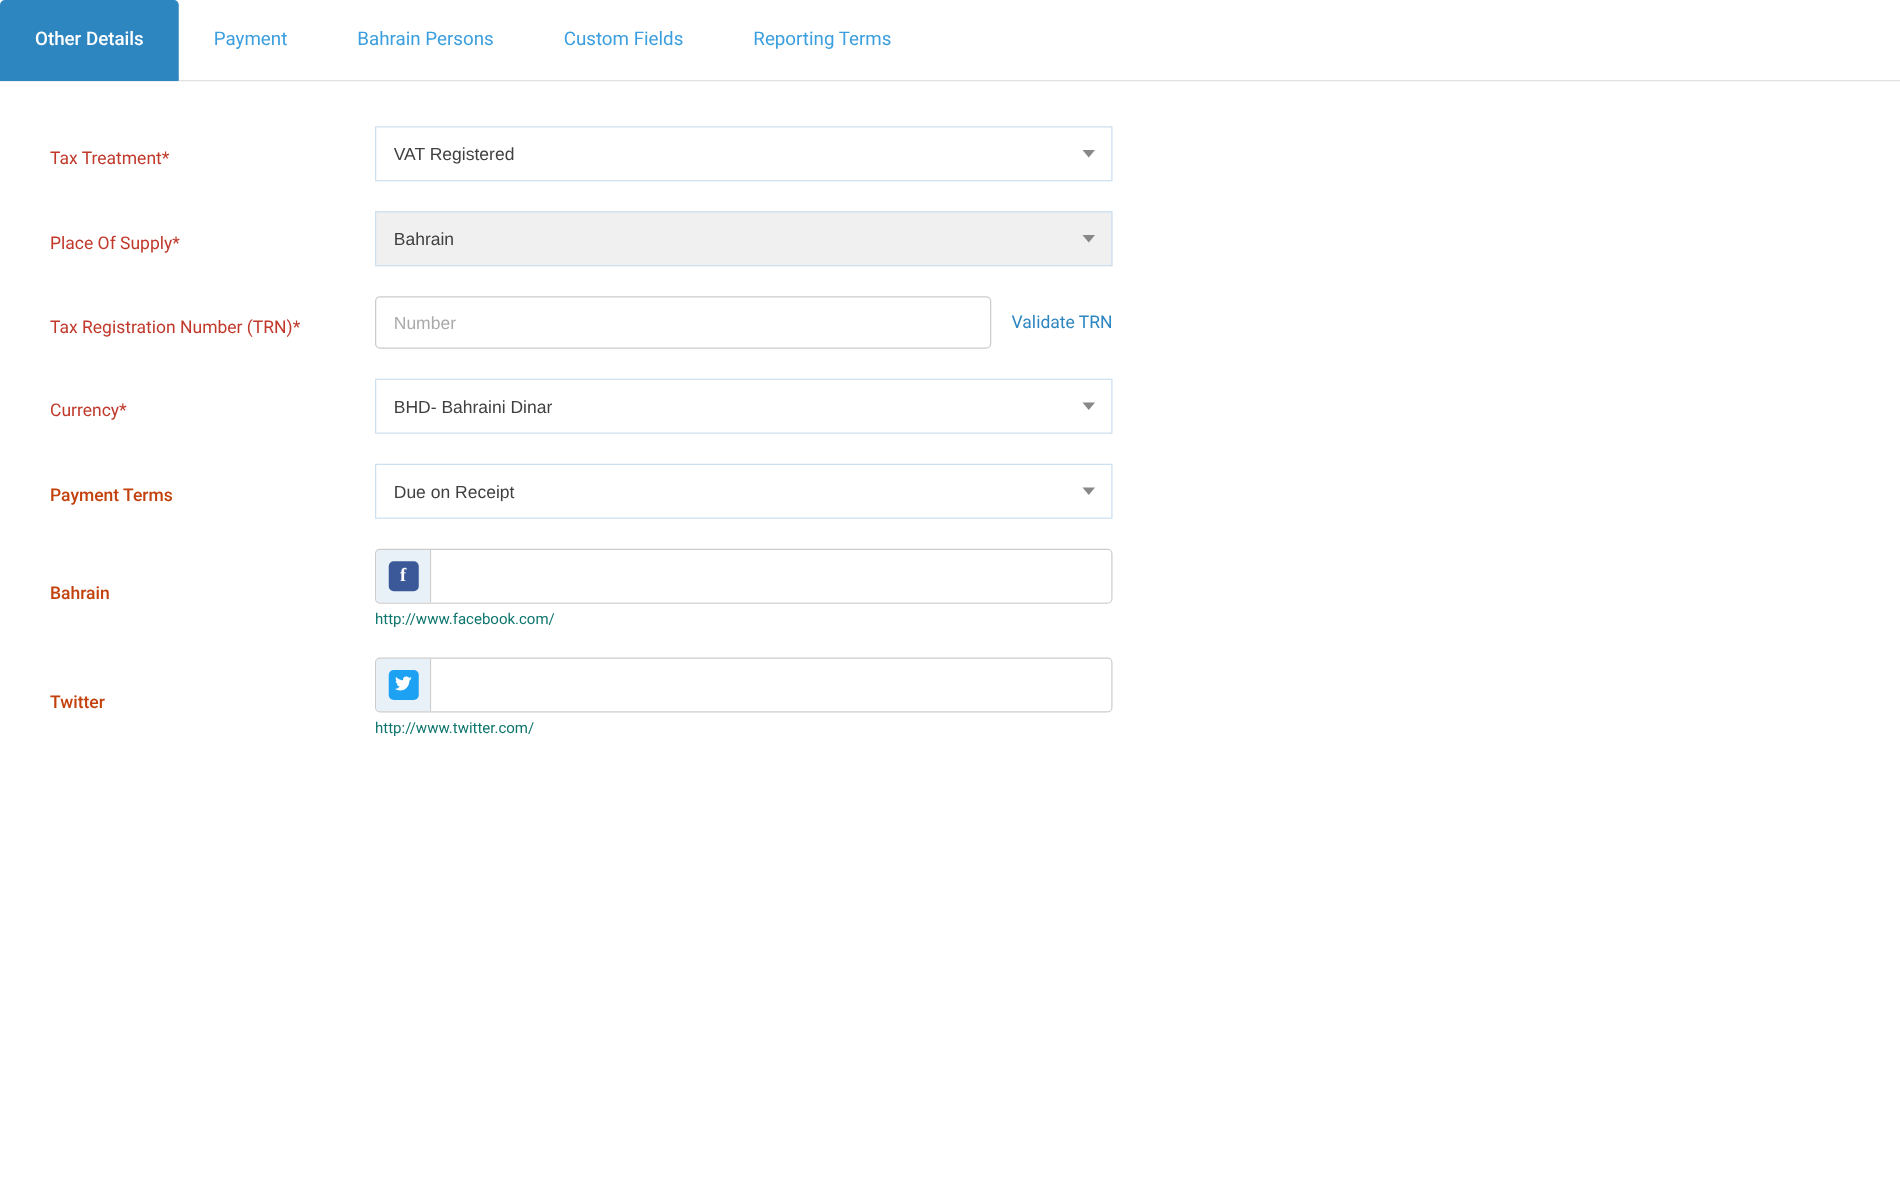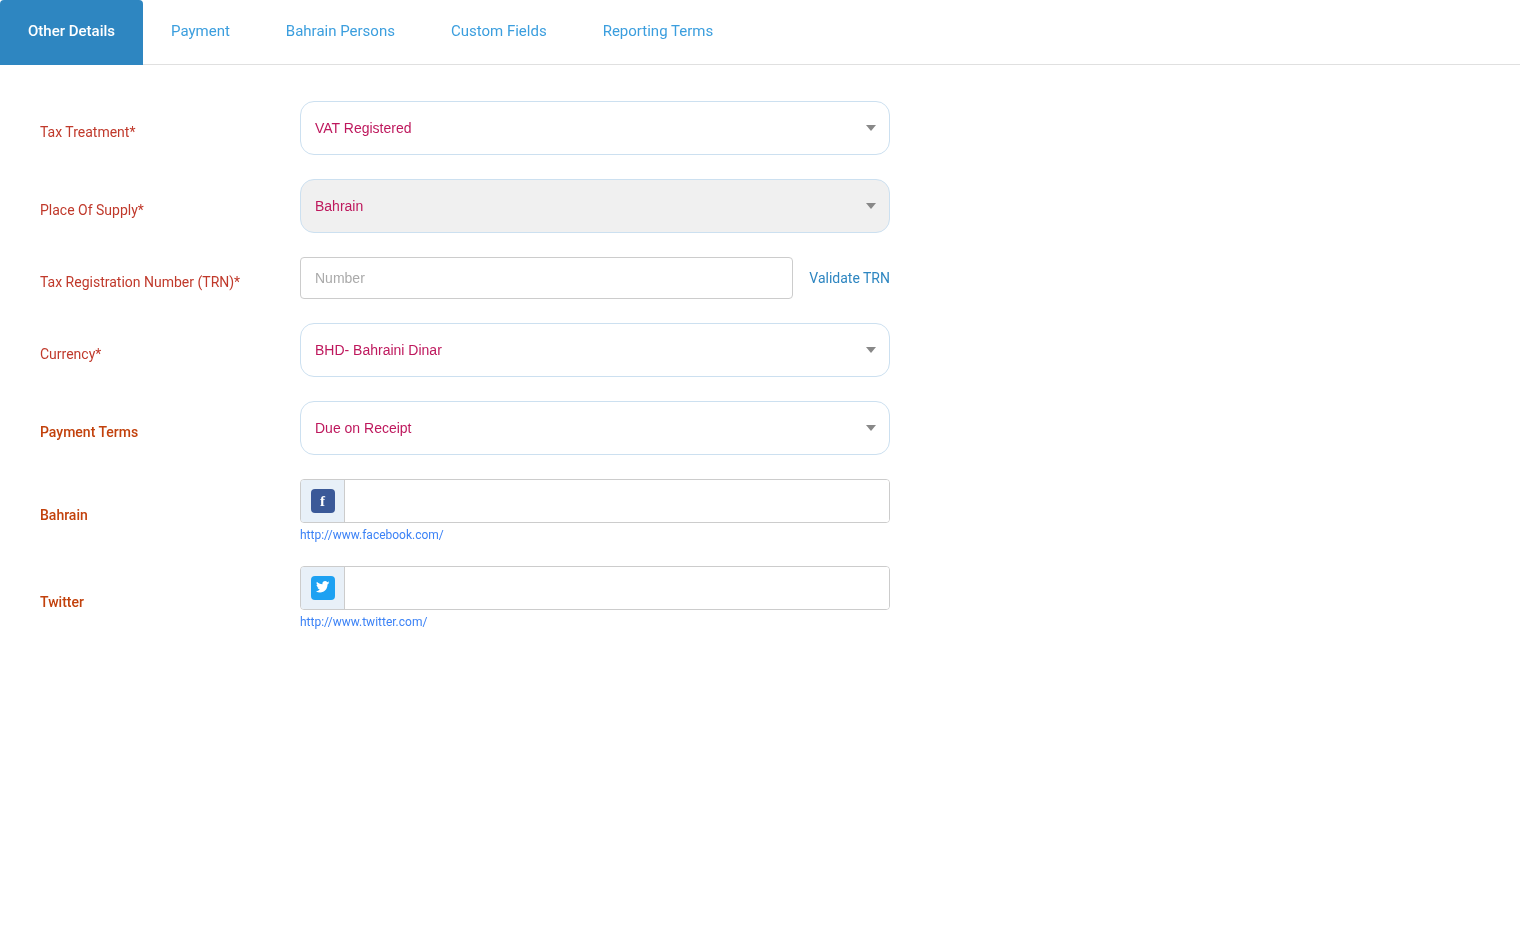--- a/index.html
+++ b/index.html
@@ -60,26 +60,26 @@
       font-weight: 500;
     }
     .form-field {
       flex: 1;
       max-width: 590px;
     }
 
     
     select {
       width: 100%;
-      height: 54px;
+      height: 44px;
       padding: 0 14px;
       border: 1px solid #cce0f0;
-      border-radius: 14px;
-      font-size: 14px;
-      color: #be185d;
+      border-radius: 0;
+      font-size: 14px;
+      color: #404040;
       background: #fff;
       appearance: none;
       -webkit-appearance: none;
       cursor: pointer;
       outline: none;
     }
     .select-wrapper {
       position: relative;
     }
     .select-wrapper::after {
@@ -171,21 +171,21 @@
       color: #fff;
       font-size: 13px;
     }
     .social-input-wrapper input {
       border: none;
       border-radius: 0;
       flex: 1;
     }
     .hint-text {
       font-size: 12px;
-      color: #3b82f6;
+      color: #0f766e;
       margin-top: 5px;
     }
   </style>
 </head>
 <body>
 
 <div class="tab-bar">
   <div class="tab-item active">Other Details</div>
   <div class="tab-item">Payment</div>
   <div class="tab-item">Bahrain Persons</div>

